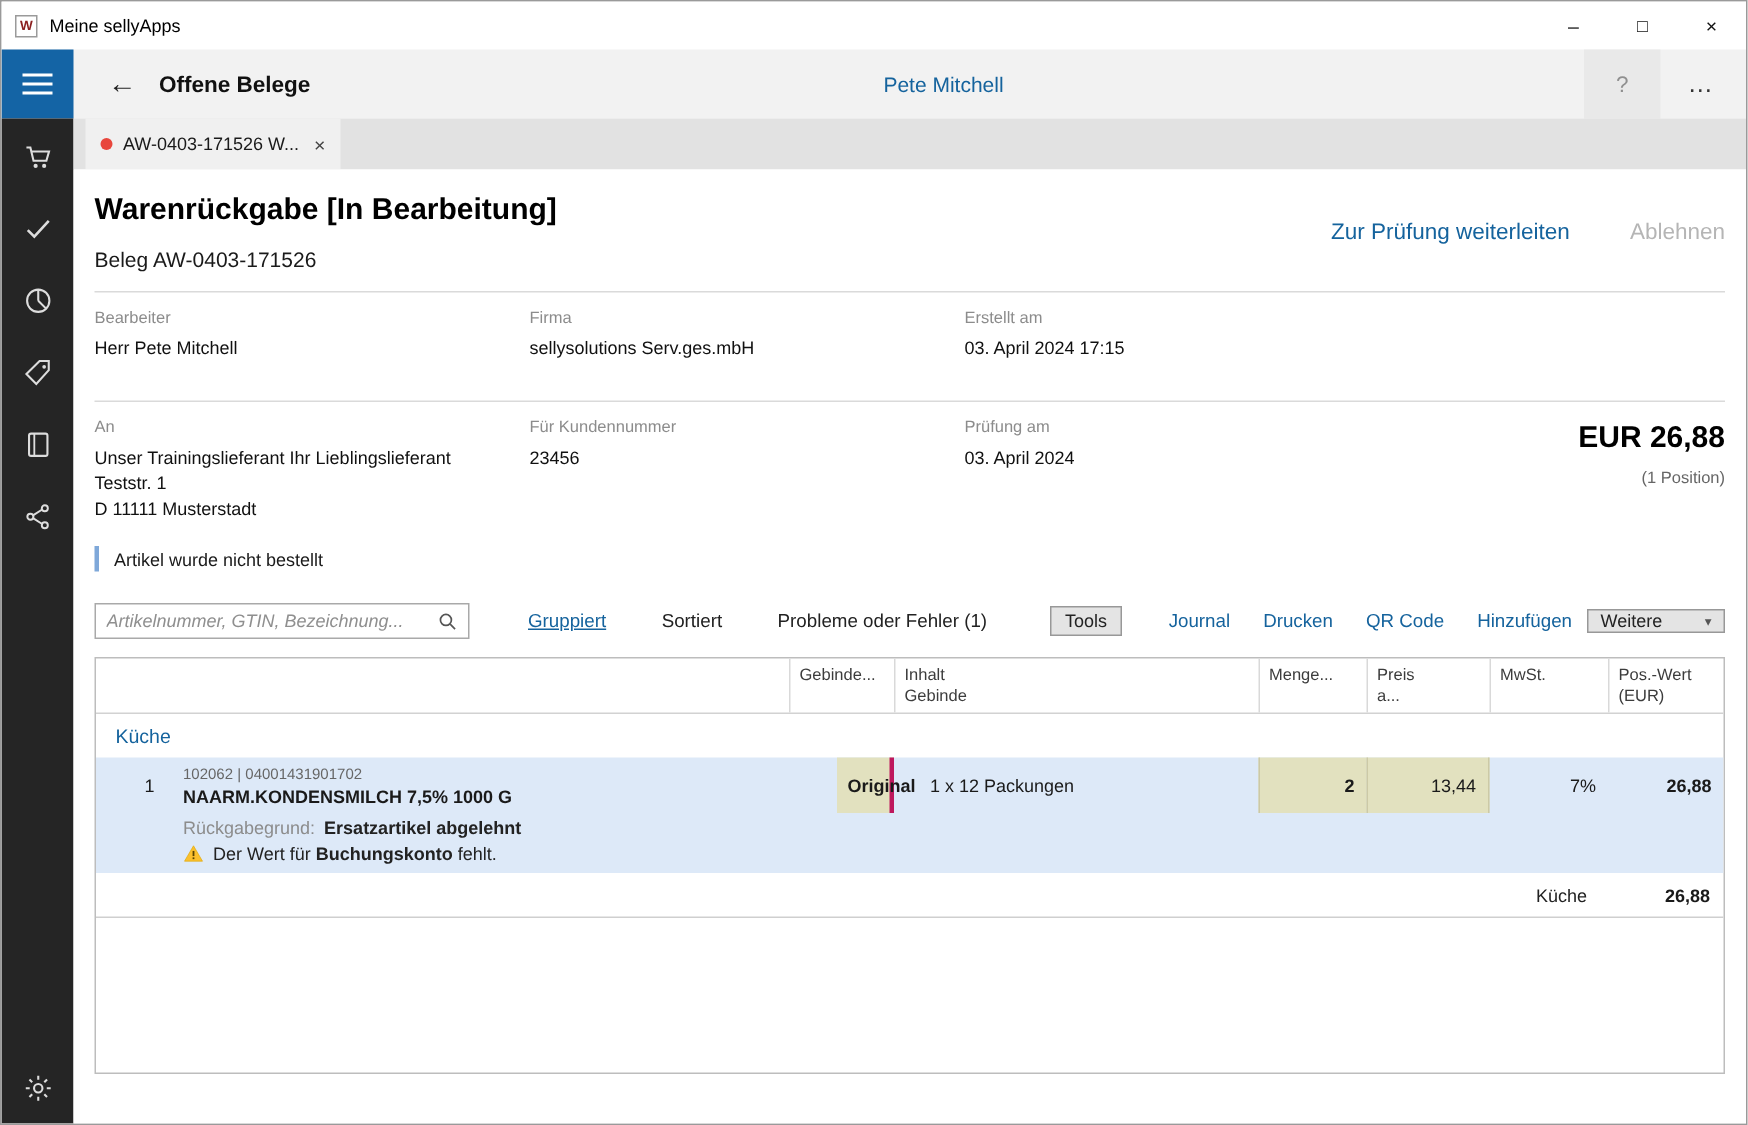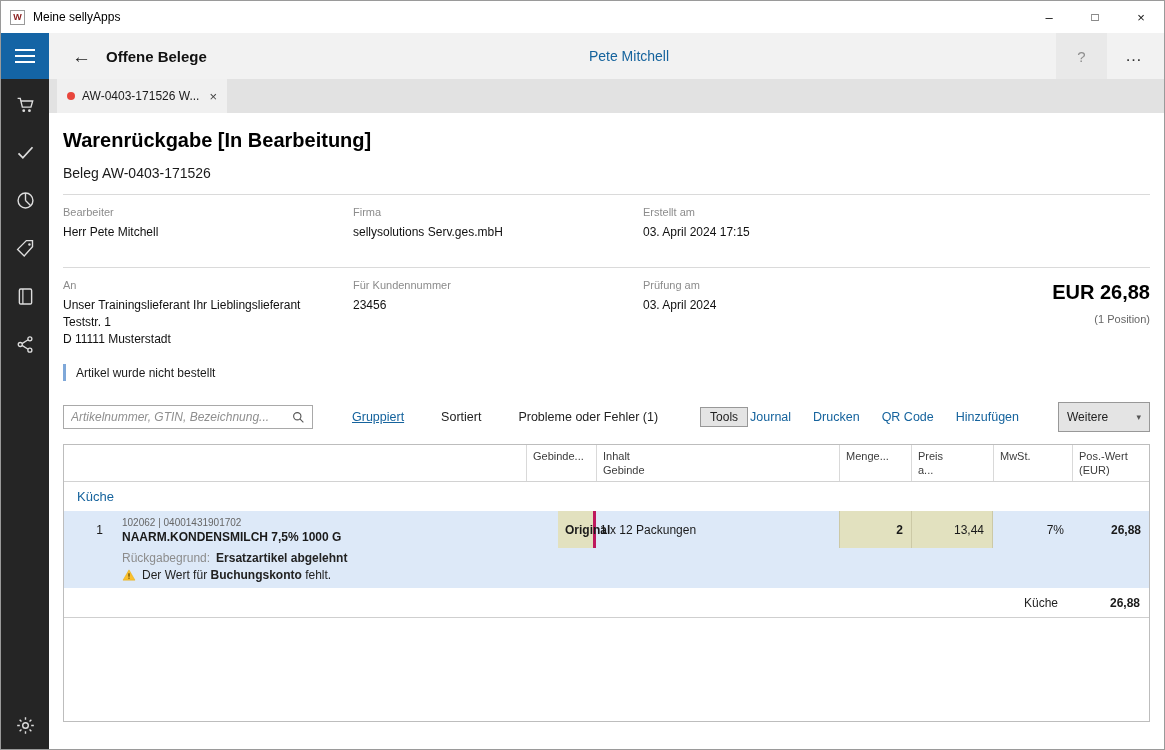--- a/index.html
+++ b/index.html
@@ -71,40 +71,40 @@
   .search-box input::placeholder { color:#8f8f8f; font-style:italic; }
   .tb-link { font-size:12.5px; white-space:nowrap; }
   .blue { color:#15639d; }
   .tb-gruppiert { margin-left:39px; text-decoration:underline; }
   .tb-sortiert { margin-left:37px; color:#222; }
   .tb-probleme { margin-left:37px; color:#222; }
   .tb-tools { margin-left:42px; font-size:12px; padding:2px 9px; background:#e4e4e4;
     border:1px solid #989898; color:#222; white-space:nowrap; }
   .tb-journal { margin-left:auto; }
   .tb-drucken, .tb-qr, .tb-hinzu { margin-left:22px; }
-  .tb-weitere { margin-left:39px; width:92px; height:30px; background:#e4e4e4; border:1px solid #989898;
+  .tb-weitere { margin-left:10px; width:92px; height:16px; background:#e4e4e4; border:1px solid #989898;
     display:flex; align-items:center; justify-content:space-between; padding:0 8px; font-size:12px; color:#222; }
   .tb-weitere .chev { font-size:9px; color:#555; }
   
   .table { margin-top:12px; height:278px; border:1px solid #bdbdbd; display:flex; flex-direction:column; overflow:hidden; }
   .thead { display:grid; grid-template-columns:48px 1fr 70px 243px 72px 82px 79px 77px;
     border-bottom:1px solid #d2d2d2; min-height:37px; }
   .th { font-size:11px; color:#3c3c3c; padding:4px 6px 0; line-height:14px; }
   .th.sep { border-left:1px solid #d9d9d9; }
   .group-row { display:flex; align-items:center; height:29px; padding-left:13px; color:#15639d; font-size:13px; }
   .item-block { background:#dde9f8; padding-bottom:6px; }
   .item-main { display:grid; grid-template-columns:48px 1fr 70px 243px 72px 82px 79px 77px;
     align-items:center; min-height:37px; }
   .c-num { text-align:right; padding-right:9px; font-size:12px; }
   .c-desc { padding:4px 0 2px 10px; }
   .codes { font-size:10px; color:#666; margin-bottom:2px; }
   .name { font-size:12px; font-weight:bold; }
   .cell-khaki { background:#e2e1bf; align-self:stretch; display:flex; align-items:center; }
   .c-geb { padding-left:7px; font-weight:bold; font-size:12px; border-right:3px solid #be185d;margin-left:32px; }
-  .c-inh { padding-left:4px; font-size:12px; }
+  .c-inh { padding-left:24px; font-size:12px; }
   .c-menge { justify-content:flex-end; padding-right:8px; font-weight:bold; font-size:12px; border-left:1px solid #ccc9a6; }
   .c-preis { justify-content:flex-end; padding-right:8px; font-size:12px; border-left:1px solid #ccc9a6; border-right:1px solid #ccc9a6; }
   .c-mwst { text-align:right; padding-right:8px; font-size:12px; }
   .c-wert { text-align:right; padding-right:8px; font-size:12px; font-weight:bold; }
   .item-sub { display:flex; align-items:center; gap:6px; padding:3px 0 0 58px; font-size:12px; }
   .reason-label { color:#8c8c8c; }
   .reason-value { font-weight:bold; color:#222; }
   .warn-text { color:#222; }
   .warn-bold { font-weight:bold; }
   .summary-row { display:flex; align-items:center; justify-content:flex-end; min-height:30px;
@@ -201,20 +201,24 @@
     <span class="tab-dot"></span>
     <span>AW-0403-171526 W...</span>
     <span class="tab-close">×</span>
   </div>
 </div>
 
 <div class="content">
 
   <div class="doc-header">
     <div class="doc-title">Warenrückgabe [In Bearbeitung]</div>
+    <div class="doc-actions">
+      <span class="action-forward">Zur Prüfung weiterleiten</span>
+      <span class="action-reject">Ablehnen</span>
+    </div>
     <div class="doc-subtitle">Beleg AW-0403-171526</div>
   </div>
 
   <hr class="divider">
 
   <div class="grid-row1">
     <div>
       <div class="f-label">Bearbeiter</div>
       <div class="f-value">Herr Pete Mitchell</div>
     </div>

